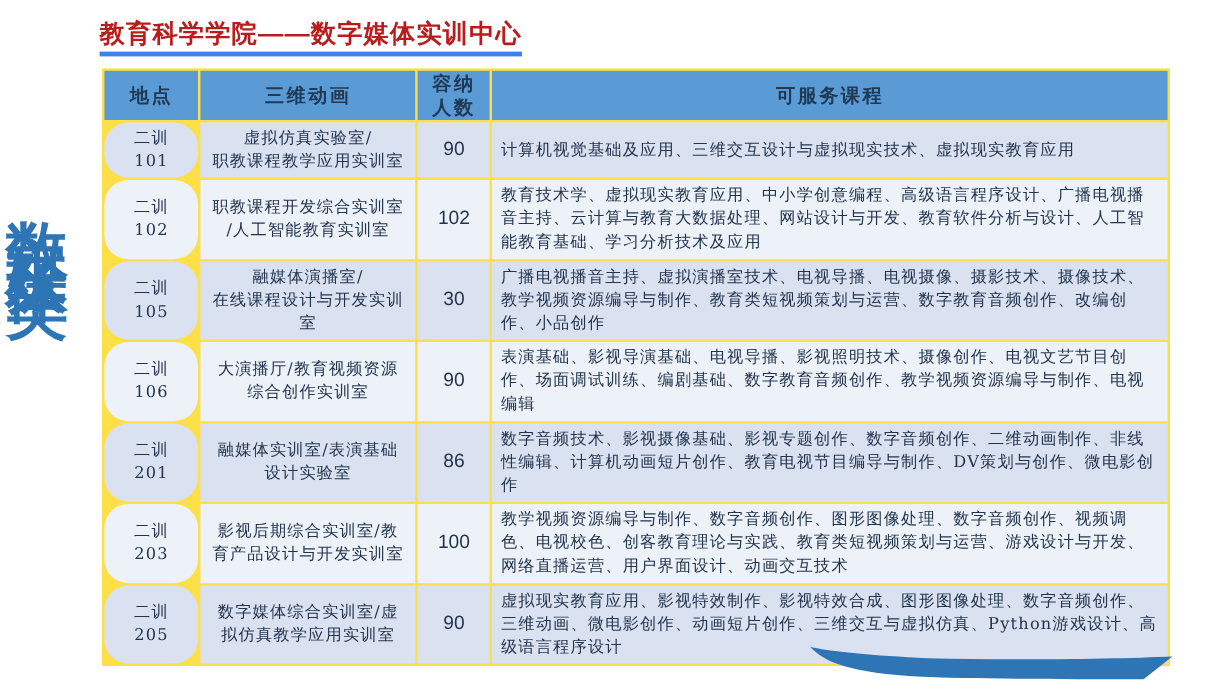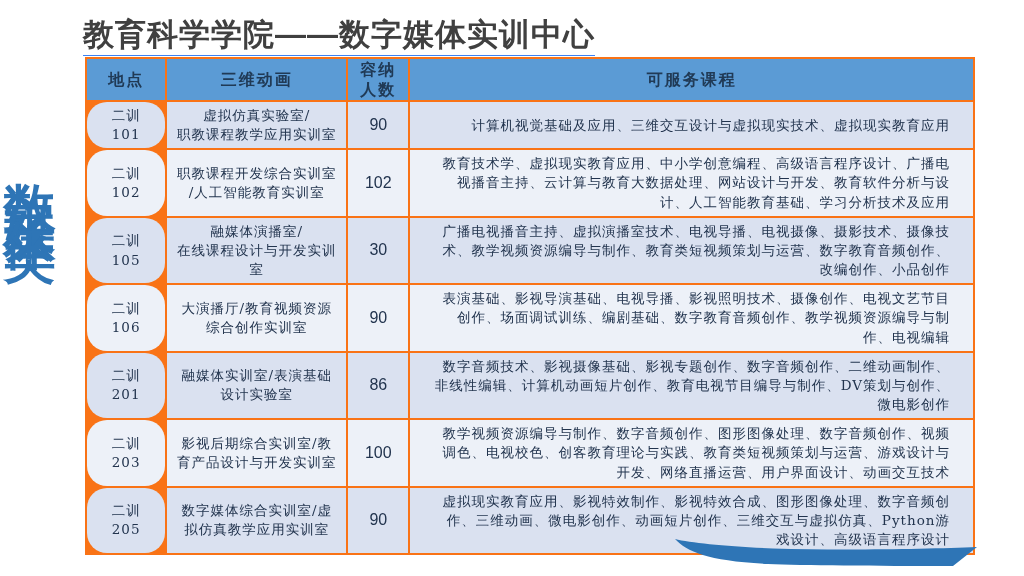--- a/index.html
+++ b/index.html
@@ -10,25 +10,25 @@
     height: 576px;
     background: #ffffff;
     overflow: hidden;
     font-family: "DejaVu Serif", "Liberation Serif", serif;
   }
   
   .title-wrap { position: absolute; left: 83px; top: 16px; }
   .page-title {
     display: inline-block;
     font-family: "Liberation Sans", "DejaVu Sans", sans-serif;
-    font-size: 31px;
+    font-size: 21px;
     font-weight: bold;
-    color: #404040;
+    color: #b91c1c;
     letter-spacing: 1px;
-    border-bottom: 1px solid #3b82f6;
+    border-bottom: 4px solid #3b82f6;
     padding-bottom: 2px;
     line-height: 1.2;
   }
   
   .side-label {
     position: absolute;
     left: 4px;
     top: 142px;
     height: 330px;
     writing-mode: vertical-rl;
@@ -42,21 +42,21 @@
   }
   
   table.labs {
     position: absolute;
     left: 85px;
     top: 57px;
     width: 890px;
     border-collapse: separate;
     border-spacing: 2px;
     table-layout: fixed;
-    background: #f97316;
+    background: #fde047;
   }
   col.c-loc { width: 78px; }
   col.c-name { width: 178px; }
   col.c-cap { width: 60px; }
   col.c-courses { width: 560px; }
   th {
     background: #5B9BD5;
     color: #203A56;
     font-size: 16px;
     font-weight: bold;
@@ -78,21 +78,21 @@
   tbody tr:nth-child(odd) td { background: #DAE1F0; }
   tbody tr:nth-child(even) td { background: #EDF1F8; }
   td.cell-loc, td.cell-cap, td.cell-name { text-align: center; }
   td.cell-loc { white-space: pre-line; border-radius: 20px; }
   td.cell-name { white-space: pre-line; margin-left: 48px; }
   td.cell-cap {
     font-family: "Liberation Sans", "DejaVu Sans", sans-serif;
     font-size: 16px;
     letter-spacing: 0;
   }
-  td.cell-courses { text-align: right; padding: 4px 23px; }
+  td.cell-courses { text-align: left; padding: 4px 7px; }
   
   .swoosh {
     position: absolute;
     left: 673px;
     top: 537px;
     width: 312px;
     height: 32px;
   }
 </style>
 </head>

